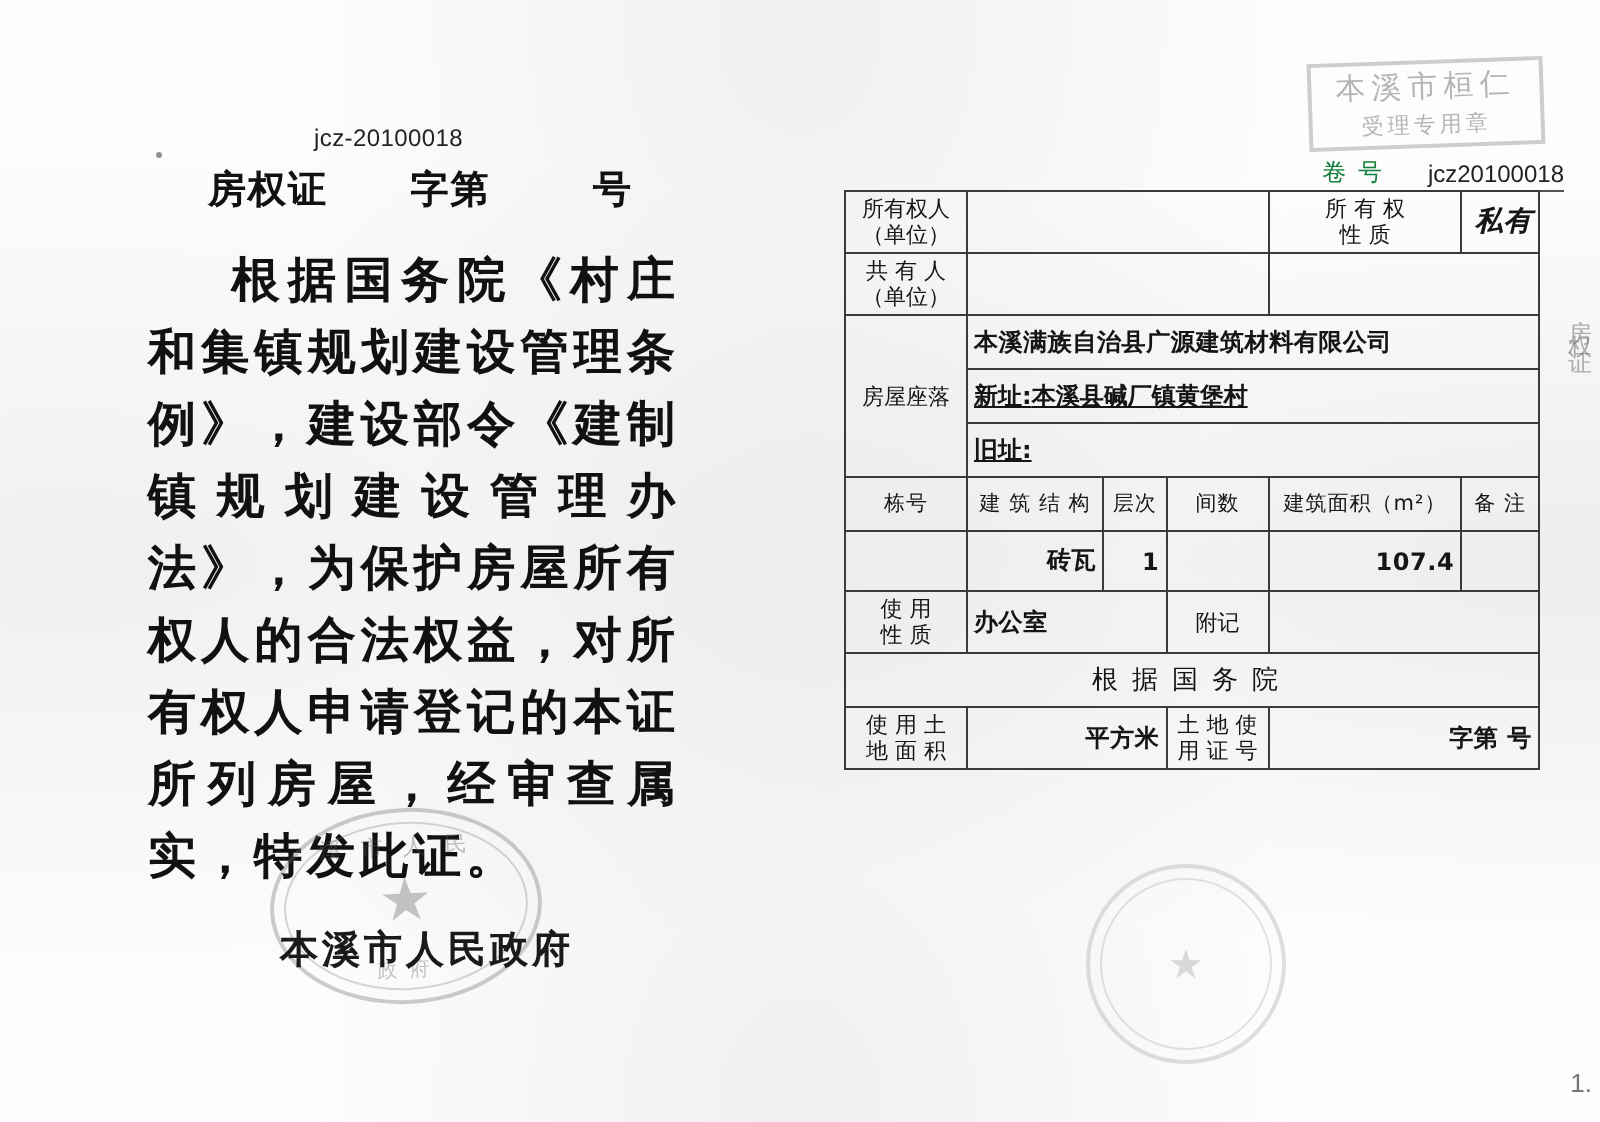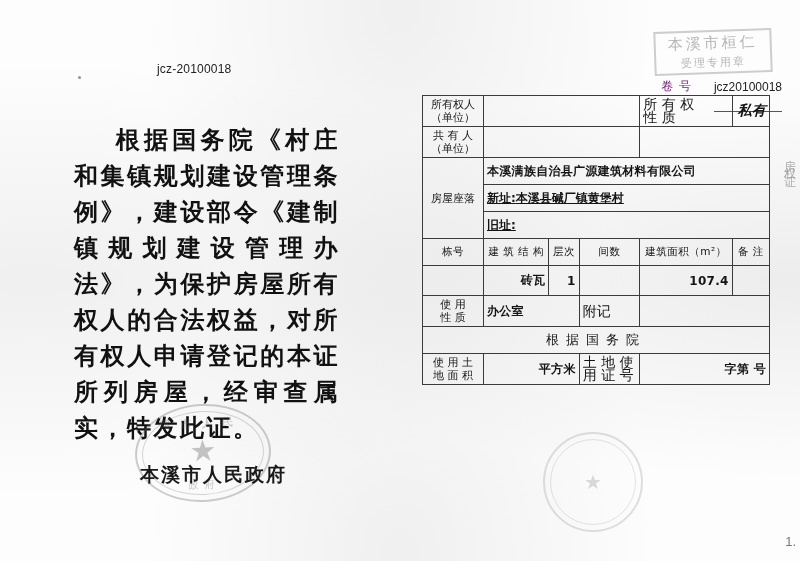--- a/index.html
+++ b/index.html
@@ -128,30 +128,30 @@
   .right-page {
     position: absolute;
     left: 398px; top: 0;
     width: 402px; height: 561px;
   }
   .vol-label {
     position: absolute;
     right: 108px; top: 78px;
     font-size: 12px;
     letter-spacing: 1px;
-    color: #701a75;
+    color: #15803d;
   }
   .vol-code {
     position: absolute;
     right: 18px; top: 80px;
     font-family: "Liberation Sans", sans-serif;
     font-size: 12px;
     color: #222;
     border-bottom: 1px solid #555;
-    padding-bottom: 17px;
+    padding-bottom: 1px;
   }
 
   table.reg {
     position: absolute;
     left: 24px; top: 95px;
     width: 348px;
     border-collapse: collapse;
     font-size: 11px;
     color: #151515;
   }
@@ -162,22 +162,23 @@
     height: 22px;
   }
   .lab {
     text-align: center;
     width: 54px;
     line-height: 13px;
     font-size: 11px;
     white-space: nowrap;
   }
   .lab2 {
+    text-align: center;
     line-height: 13px;
-    font-size: 14px;
+    font-size: 11px;
     white-space: nowrap;
   }
   .val {
     font-size: 12px;
     padding-left: 6px;
     font-weight: bold;
     letter-spacing: 0.3px;
   }
   .val-sm {
     font-size: 12px;
@@ -301,20 +302,27 @@
 <body>
 
 <div class="scan">
 
   <div class="left-page">
 
     <div class="stray-1"></div>
 
     <div class="doc-code">jcz-20100018</div>
 
+    <div class="title-line">
+      <span>房权证</span>
+      <span class="gap1"></span>
+      <span>字第</span>
+      <span class="gap2"></span>
+      <span>号</span>
+    </div>
 
     <div class="body-text"><span class="indent"></span><span>根据国务院《村庄和集镇规划建设管理条例》，建设部令《建制镇规划建设管理办法》，为保护房屋所有权人的合法权益，对所有权人申请登记的本证所列房屋，经审查属实，特发此证。</span></div>
 
     <div class="seal-round">
       <div class="rim"></div>
       <div class="arc-top">溪市人民</div>
       <div class="star">★</div>
       <div class="arc-bottom">政府</div>
     </div>
 

